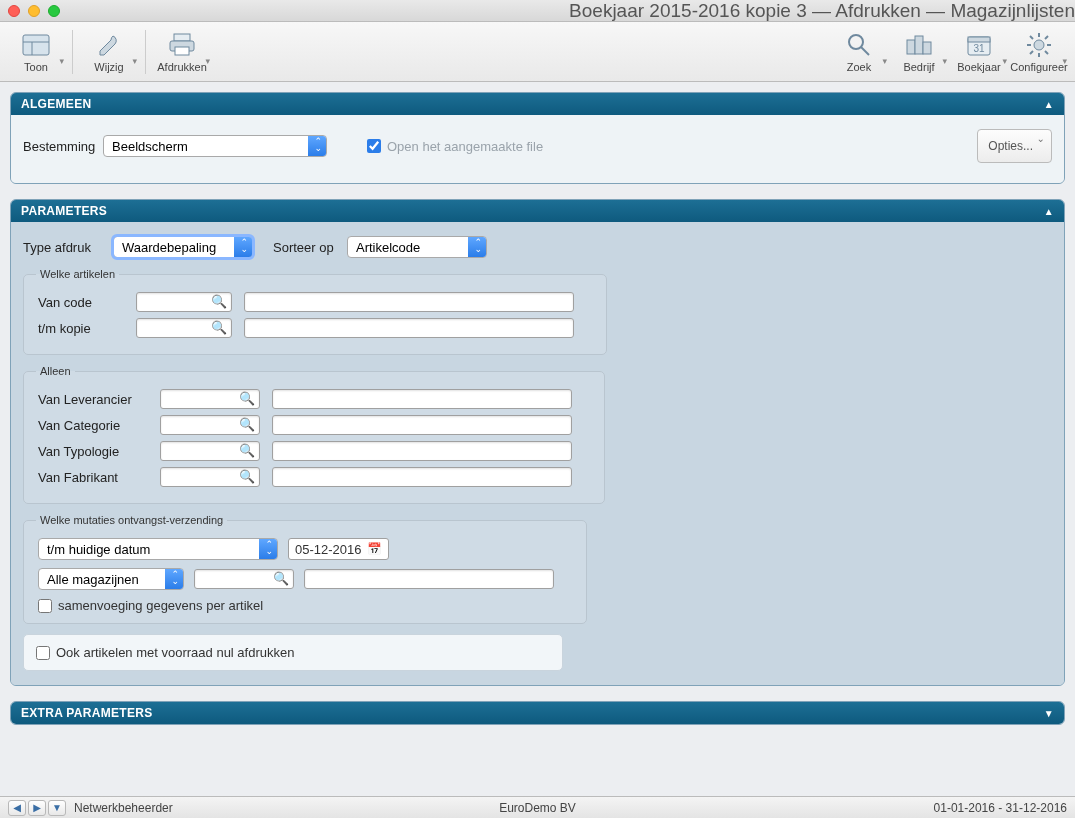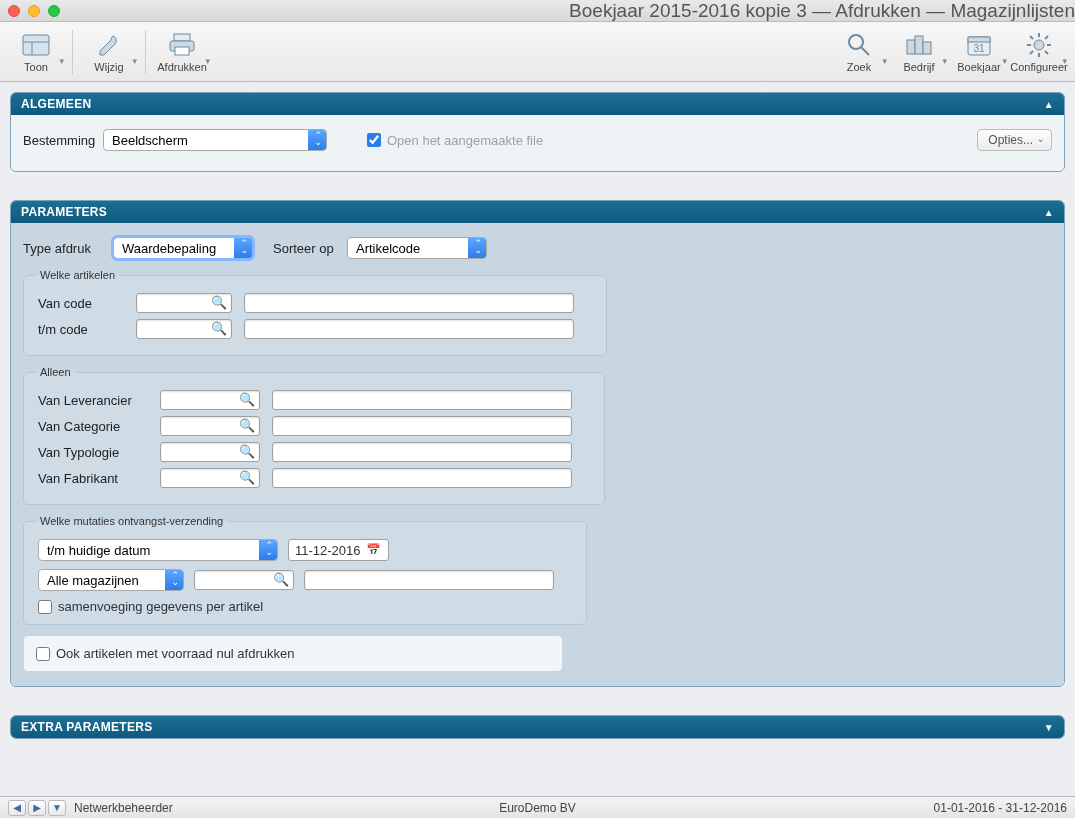--- a/index.html
+++ b/index.html
@@ -14,42 +14,42 @@
 
   .toolbar { height: 60px; background: linear-gradient(#f7f7f7,#e9e9e9); border-bottom: 1px solid #bbb; display: flex; align-items: center; padding: 0 6px; }
   .tbtn { display:flex; flex-direction:column; align-items:center; justify-content:center; width:60px; height:56px; cursor:pointer; border-radius:4px; position:relative;}
   .tbtn .ic { width:32px; height:28px; display:flex; align-items:center; justify-content:center; color:#6a7a8a; }
   .tbtn .lbl { font-size:11px; color:#444; margin-top:2px;}
   .tbtn .drop::after { content:"▾"; font-size:9px; color:#888; position:absolute; right:2px; bottom:14px;}
   .tsep { width:1px; height:44px; background:#ccc; margin:0 6px; }
   .spacer { flex:1; }
 
   .content { padding: 10px 10px 4px 10px; height: 714px; overflow:hidden; }
-  .panel { border:1px solid #7fa2b8; border-radius:6px; margin-bottom:28px; background:#d9e3eb; overflow:hidden;}
+  .panel { border:1px solid #7fa2b8; border-radius:6px; margin-bottom:15px; background:#d9e3eb; overflow:hidden;}
   .panel-header { background: linear-gradient(#1d6f95,#0e5a7e); color:#fff; font-weight:bold; font-size:12px; padding:4px 10px; display:flex; align-items:center; justify-content:space-between; letter-spacing:0.3px;}
   .panel-header .tri { font-size:10px; color:#fff; }
   .panel-body { padding: 14px 12px; }
 
   .row { display:flex; align-items:center; margin-bottom:6px; }
   .lbl { font-size:13px; color:#222; }
 
   select.mac, .mac-select { appearance:none; -webkit-appearance:none; background:#fff; border:1px solid #a9a9a9; border-radius:4px; height:22px; padding:0 22px 0 8px; font-size:13px; position:relative; }
   .select-wrap { position:relative; display:inline-block; }
   .select-wrap::after { content:""; position:absolute; right:1px; top:1px; bottom:1px; width:18px; background: linear-gradient(#5fa7ff,#2b7de9); border-radius:0 3px 3px 0; pointer-events:none; }
   .select-wrap::before { content:"⌃\A⌄"; white-space:pre; line-height:7px; font-size:9px; color:#fff; position:absolute; right:5px; top:3px; z-index:2; pointer-events:none; text-align:center; }
   .select-wrap.focus select { outline:3px solid #8ab7ff; outline-offset:-1px;}
 
   input[type=text].field { height:20px; border:1px solid #a0a0a0; border-radius:3px; background:#fff; padding:0 4px; font-size:12px; box-shadow: inset 0 1px 2px rgba(0,0,0,.12);}
   .searchfield { position:relative; display:inline-block;}
   .searchfield .mag { position:absolute; right:4px; top:2px; color:#888; font-size:13px; pointer-events:none;}
 
   .chk { display:flex; align-items:center; gap:6px; }
   .chk input { width:14px; height:14px; accent-color:#2b7de9;}
 
-  button.opts { height:22px; border:1px solid #bbb; border-radius:4px; background:linear-gradient(#fdfdfd,#ececec); padding:0 18px 0 10px; font-size:12px; color:#555; position:relative; cursor:pointer;}
+  button.opts { height:34px; border:1px solid #bbb; border-radius:4px; background:linear-gradient(#fdfdfd,#ececec); padding:0 18px 0 10px; font-size:12px; color:#555; position:relative; cursor:pointer;}
   button.opts::after { content:"⌄"; position:absolute; right:6px; top:3px; font-size:10px; color:#777;}
 
   fieldset.group { border:1px solid #b9c5cf; border-radius:5px; padding:12px 32px 10px 14px; margin: 10px 0; background:#cfdbe5; }
   fieldset.group legend { font-size:11px; color:#333; padding:0 4px; margin-left:-2px;}
 
   .codepair { display:flex; align-items:center; margin-bottom:6px;gap:8px; }
   .codepair .lbl { width:90px; }
   .codepair .searchfield input { width:96px; }
   .codepair .longfield { width:330px; margin-left:4px;}
 
@@ -222,21 +222,21 @@
       </div>
 
       <fieldset class="group" style="width:540px;">
         <legend>Welke artikelen</legend>
         <div class="codepair">
           <span class="lbl">Van code</span>
           <span class="searchfield"><input type="text" class="field" style=""><span class="mag">🔍</span></span>
           <input type="text" class="field longfield" style="">
         </div>
         <div class="codepair">
-          <span class="lbl">t/m code</span>
+          <span class="lbl">t/m kopie</span>
           <span class="searchfield"><input type="text" class="field" style=""><span class="mag">🔍</span></span>
           <input type="text" class="field longfield" style="">
         </div>
       </fieldset>
 
       <fieldset class="group alleen" style="width:540px;">
         <legend>Alleen</legend>
         <div class="codepair">
           <span class="lbl">Van Leverancier</span>
           <span class="searchfield"><input type="text" class="field" style=""><span class="mag">🔍</span></span>
@@ -261,21 +261,21 @@
 
       <fieldset class="group" style="width:540px;">
         <legend>Welke mutaties ontvangst-verzending</legend>
         <div class="mut-row">
           <span class="select-wrap">
             <select class="mac" style="width:240px;">
               <option>t/m huidige datum</option>
             </select>
           </span>
           <div class="datebox">
-            <span>11-12-2016</span>
+            <span>05-12-2016</span>
             <span class="cal">📅</span>
           </div>
         </div>
         <div class="mut-row">
           <span class="select-wrap">
             <select class="mac" style="width:146px;">
               <option>Alle magazijnen</option>
             </select>
           </span>
           <span class="searchfield"><input type="text" class="field" style="width: 100px;"><span class="mag">🔍</span></span>

